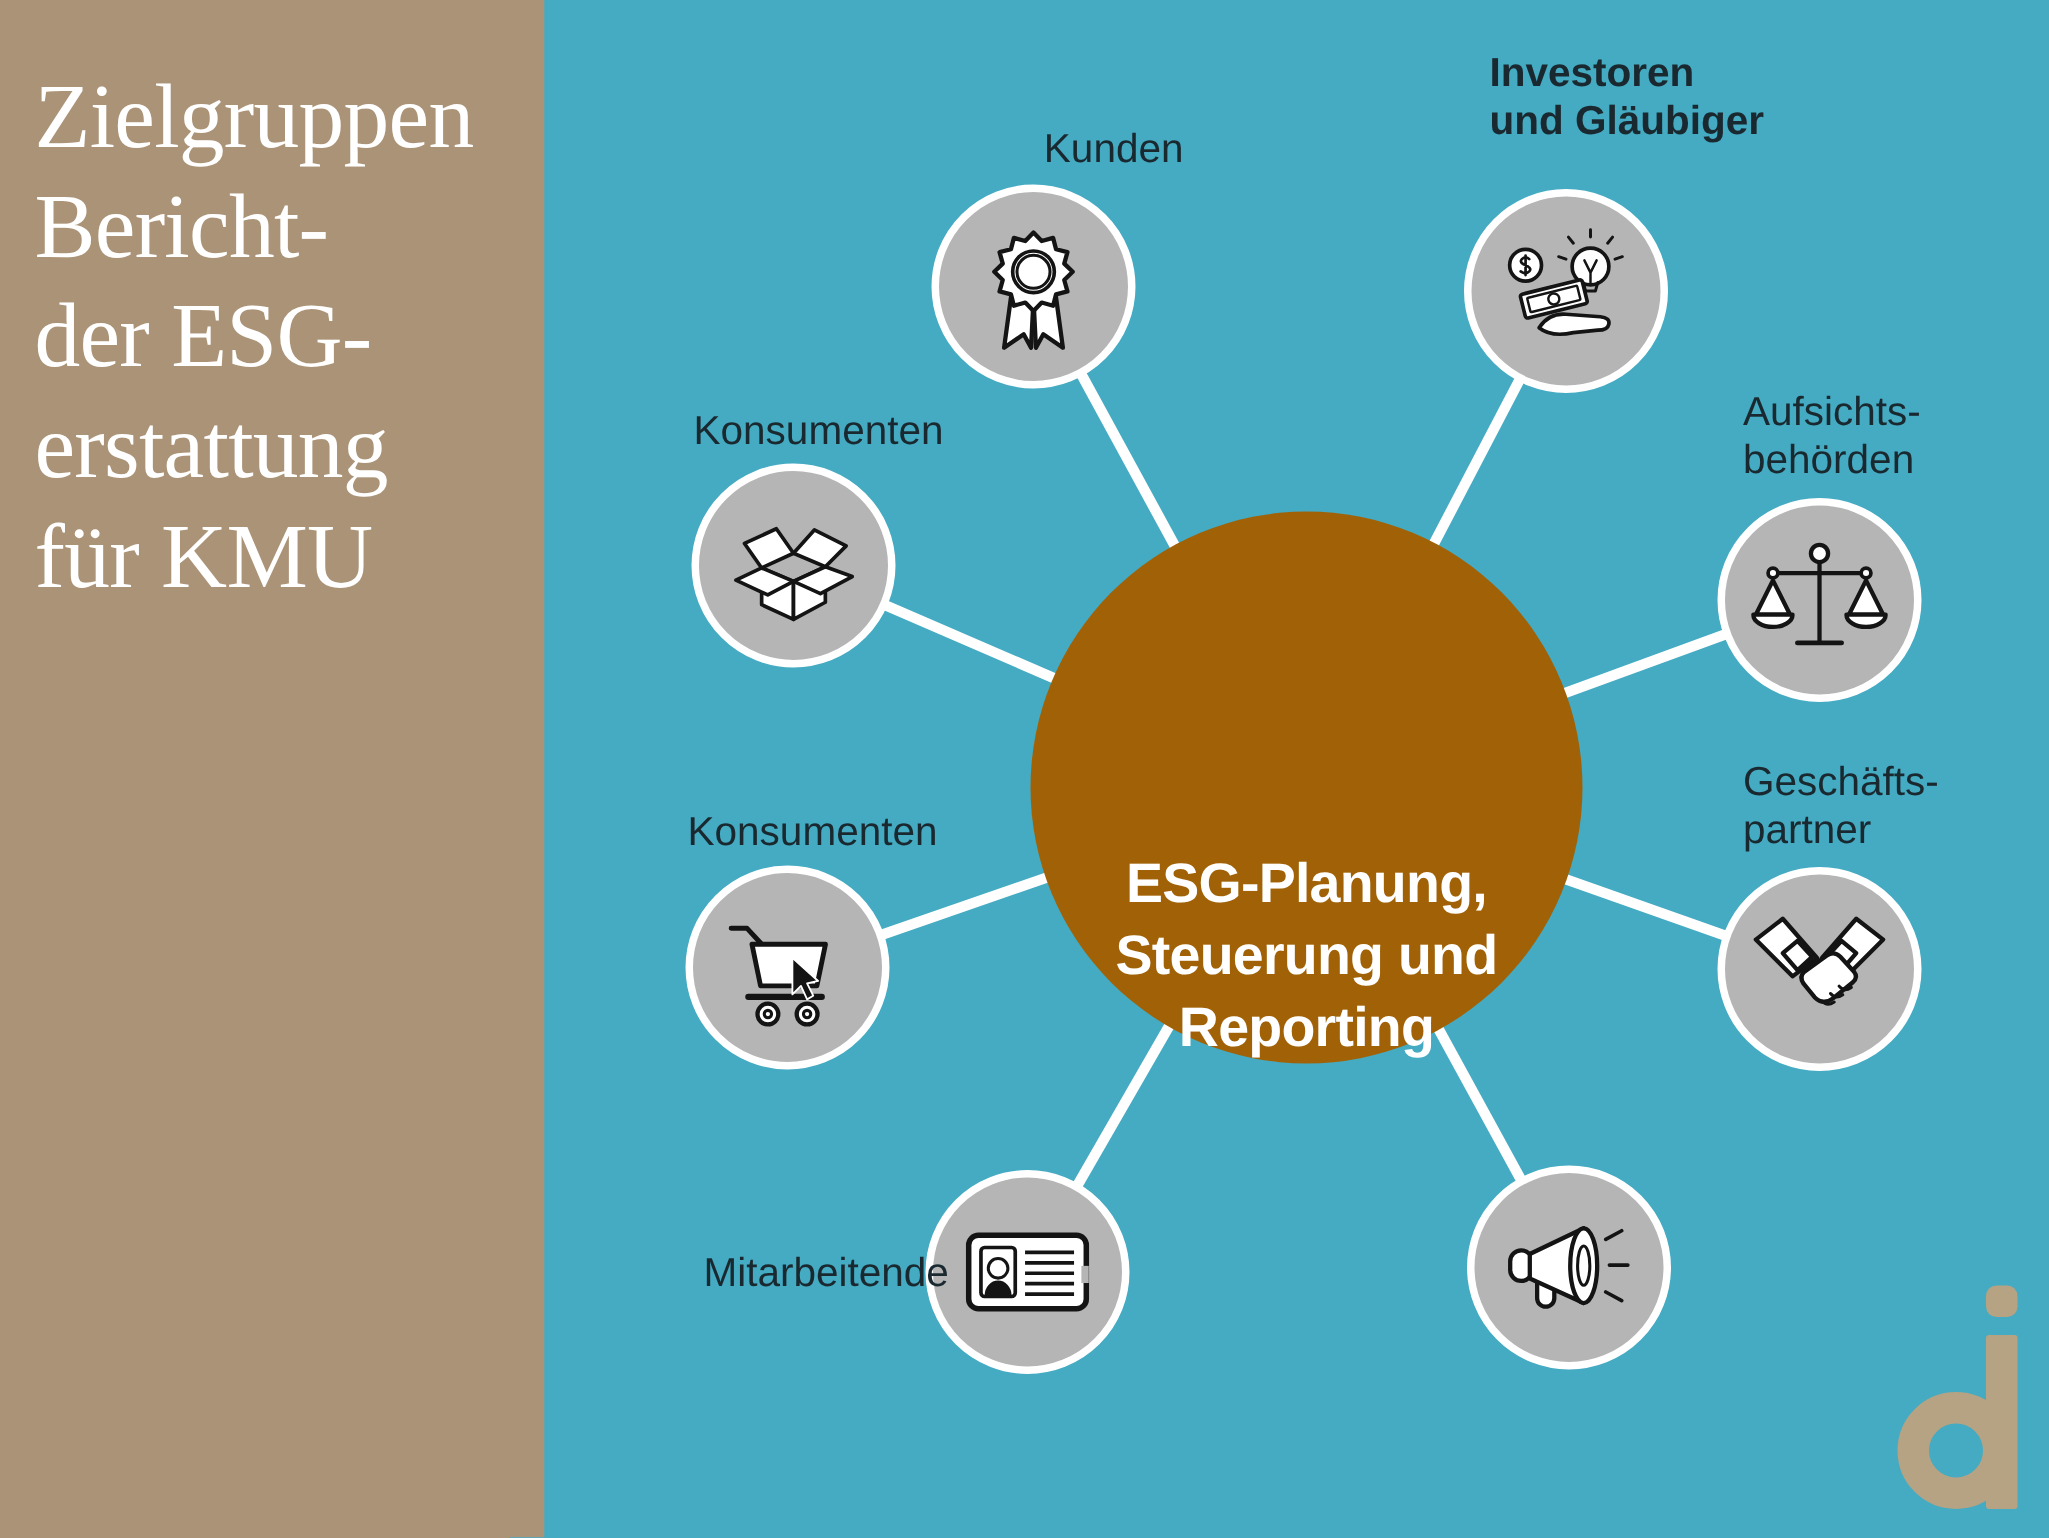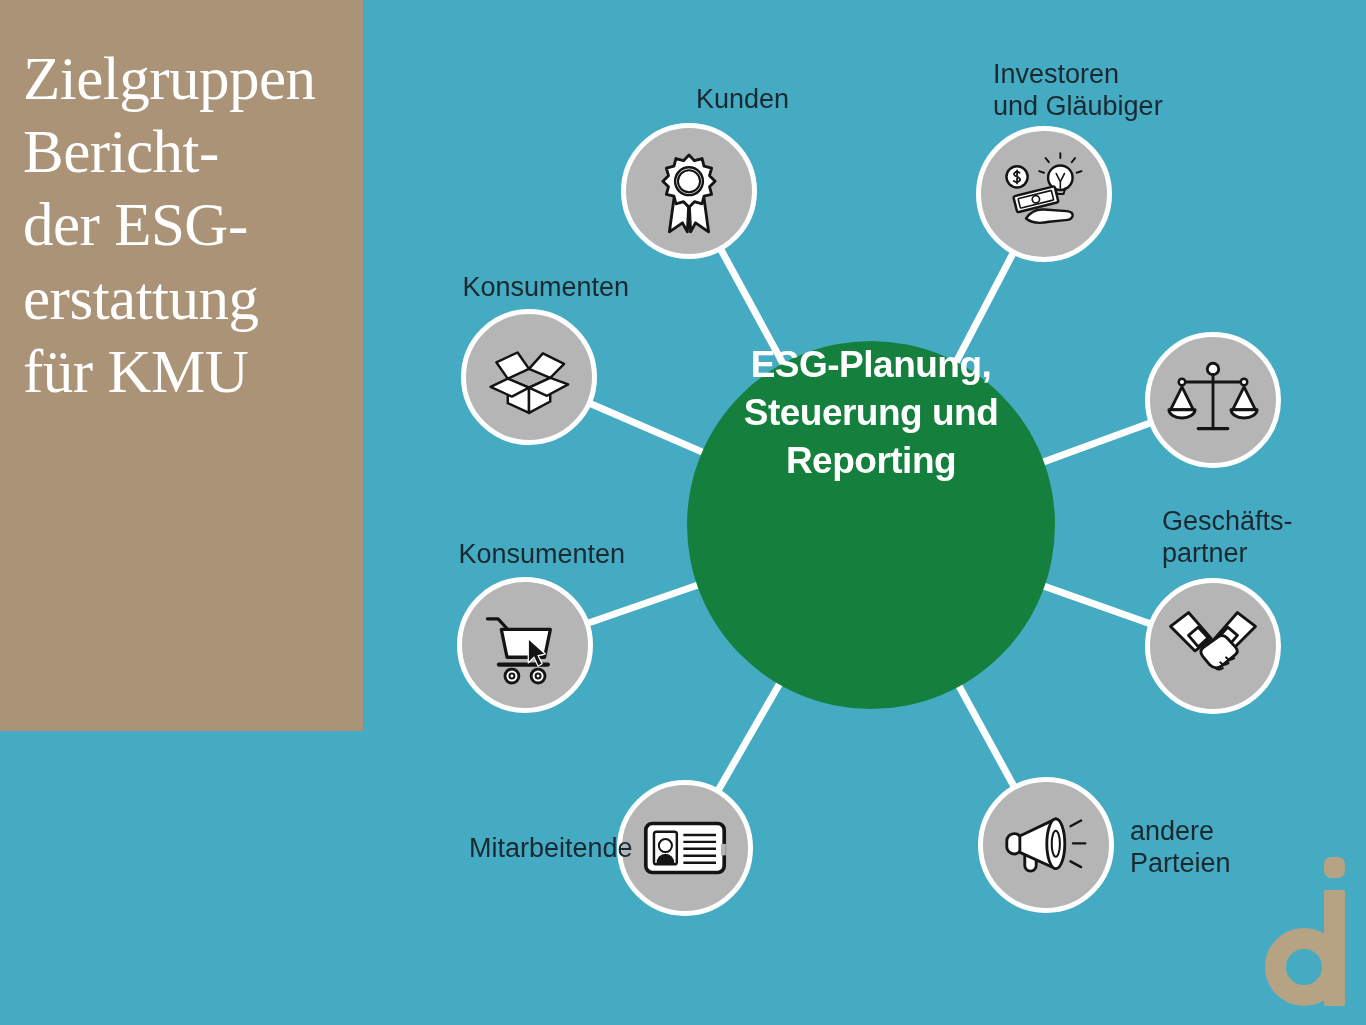--- a/index.html
+++ b/index.html
@@ -1,21 +1,21 @@
 <!DOCTYPE html>
 <html><head>
 <meta charset="utf-8">
 <style>
   * { margin: 0; padding: 0; box-sizing: border-box; }
   html, body { width: 1366px; height: 1025px; overflow: hidden; }
   body { display: flex; font-family: "Liberation Sans", sans-serif; background: #44abc3; }
 
   
   .sidebar {
-    width: 363px; height: 731px; flex: 0 0 363px;
+    width: 363px; height: 1025px; flex: 0 0 363px;
     background: #ab9377;
     padding: 42px 20px 0 23px;
   }
   .sidebar .title {
     font-family: "Liberation Serif", serif;
     font-weight: 400;
     font-size: 61px;
     line-height: 1.2;
     color: #ffffff;
     letter-spacing: -0.5px;
@@ -24,22 +24,22 @@
   
   .main {
     position: relative; width: 1003px; height: 1025px;
     background: #44abc3; overflow: hidden;
   }
   .spokes { position: absolute; left: 0; top: 0; z-index: 1; }
 
   .center-circle {
     position: absolute; z-index: 2;
     left: 324px; top: 341px; width: 368px; height: 368px;
-    background: #15803d; border-radius: 50%;
-    display: flex; align-items: flex-start; justify-content: center;
+    background: #a16207; border-radius: 50%;
+    display: flex; align-items: flex-end; justify-content: center;
   }
   .center-circle .center-label {
     font-size: 37px; font-weight: 700; color: #ffffff;
     text-align: center; line-height: 1.3; letter-spacing: -0.5px;
     white-space: pre-line;
   }
 
   .satellite {
     position: absolute; z-index: 2;
     width: 136px; height: 136px; border-radius: 50%;
@@ -58,21 +58,21 @@
   .pos-kunden        { left: 258px; top: 123px; }
   .pos-investoren    { left: 613px; top: 126px; }
   .pos-aufsicht      { left: 782px; top: 332px; }
   .pos-geschaeft     { left: 782px; top: 578px; }
   .pos-parteien      { left: 615px; top: 777px; }
   .pos-mitarbeitende { left: 254px; top: 780px; }
   .pos-konsumenten   { left:  94px; top: 577px; }
   .pos-lieferanten   { left:  98px; top: 309px; }
 
   .lblpos-kunden        { left: 226px; top:  83px; }
-  .lblpos-investoren    { left: 630px; top:  58px; }
+  .lblpos-investoren    { left: 630px; top:  32px; font-weight: bold; }
   .lblpos-aufsicht      { left: 799px; top: 258px; }
   .lblpos-geschaeft     { left: 799px; top: 505px; }
   .lblpos-parteien      { left: 767px; top: 815px; }
   .lblpos-mitarbeitende { left:  106px; top: 832px; }
   .lblpos-konsumenten   { left:  62px; top: 538px; }
   .lblpos-lieferanten   { left:  66px; top: 271px; }
 
   
   .logo { position: absolute; z-index: 3; left: 902px; top: 857px; width: 80px; height: 149px; }
   .logo .dot  { position: absolute; right: 0; top: 0; width: 21px; height: 21px; border-radius: 7px; background: #b5a383; }
@@ -159,20 +159,22 @@
         <circle cx="22" cy="38" r="4" stroke-width="3"></circle>
         <circle cx="98" cy="38" r="4" stroke-width="3"></circle>
         <path d="M22,44 L8,72 H36 Z"></path>
         <path d="M6,72 A16,10 0 0 0 38,72 Z"></path>
         <path d="M98,44 L84,72 H112 Z"></path>
         <path d="M82,72 A16,10 0 0 0 114,72 Z"></path>
         <line x1="42" y1="95" x2="78" y2="95" stroke-width="4"></line>
       </g>
     </svg>
   </div>
+  <div class="node-label lblpos-aufsicht">Aufsichts-
+behörden</div>
 
   <div class="satellite pos-geschaeft">
     <svg viewBox="0 0 120 120">
       <g class="icon-stroke" stroke-width="3.5" stroke-linejoin="round" stroke-linecap="round">
         <polygon points="8,36 30,19 58,51 38,66"></polygon>
         <polygon points="30,47 42,37 54,50 42,61"></polygon>
         <polygon points="112,36 90,19 62,51 82,66"></polygon>
         <polygon points="90,47 78,37 66,50 78,61"></polygon>
         <path d="M48,62 l18,-13 q6,-4 11,1 l11,12 q4,5 -1,9 l-16,13 q-8,6 -15,-1 l-9,-11 q-4,-6 1,-10 z"></path>
         <path d="M62,86 q4,5 10,1 M69,80 q4,5 10,1 M76,74 q4,5 10,1" fill="none" stroke-width="2.5"></path>
@@ -187,22 +189,20 @@
       <g class="icon-stroke" stroke-width="3.5" stroke-linecap="round" stroke-linejoin="round">
         <rect x="34" y="64" width="14" height="28" rx="7"></rect>
         <rect x="12" y="46" width="18" height="25" rx="9"></rect>
         <polygon points="28,49 72,28 72,89 28,69"></polygon>
         <ellipse cx="72" cy="58.5" rx="11" ry="30.5"></ellipse>
         <ellipse cx="72" cy="58.5" rx="5" ry="16" stroke-width="2.5"></ellipse>
         <path d="M90,37 l13,-7 M93,58 h15 M90,80 l13,7" fill="none" stroke-width="3"></path>
       </g>
     </svg>
   </div>
-  <div class="node-label lblpos-parteien">andere
-Parteien</div>
 
   <div class="satellite pos-mitarbeitende">
     <svg viewBox="0 0 120 120">
       <g class="icon-stroke" stroke-linejoin="round">
         <rect x="12" y="30" width="96" height="60" rx="8" stroke-width="4.5"></rect>
         <rect x="22" y="40" width="28" height="40" rx="3" stroke-width="3"></rect>
         <path d="M25,79 a11,12 0 0 1 22,0 z" fill="#141414" stroke="none"></path>
         <circle cx="36" cy="57" r="8" stroke-width="2.5"></circle>
         <path d="M58,44 h40 M58,52.5 h40 M58,61 h40 M58,69.5 h40 M58,78 h40" fill="none" stroke-width="3"></path>
         <rect x="104" y="55" width="6" height="14" fill="#b5b5b5" stroke="none"></rect>

